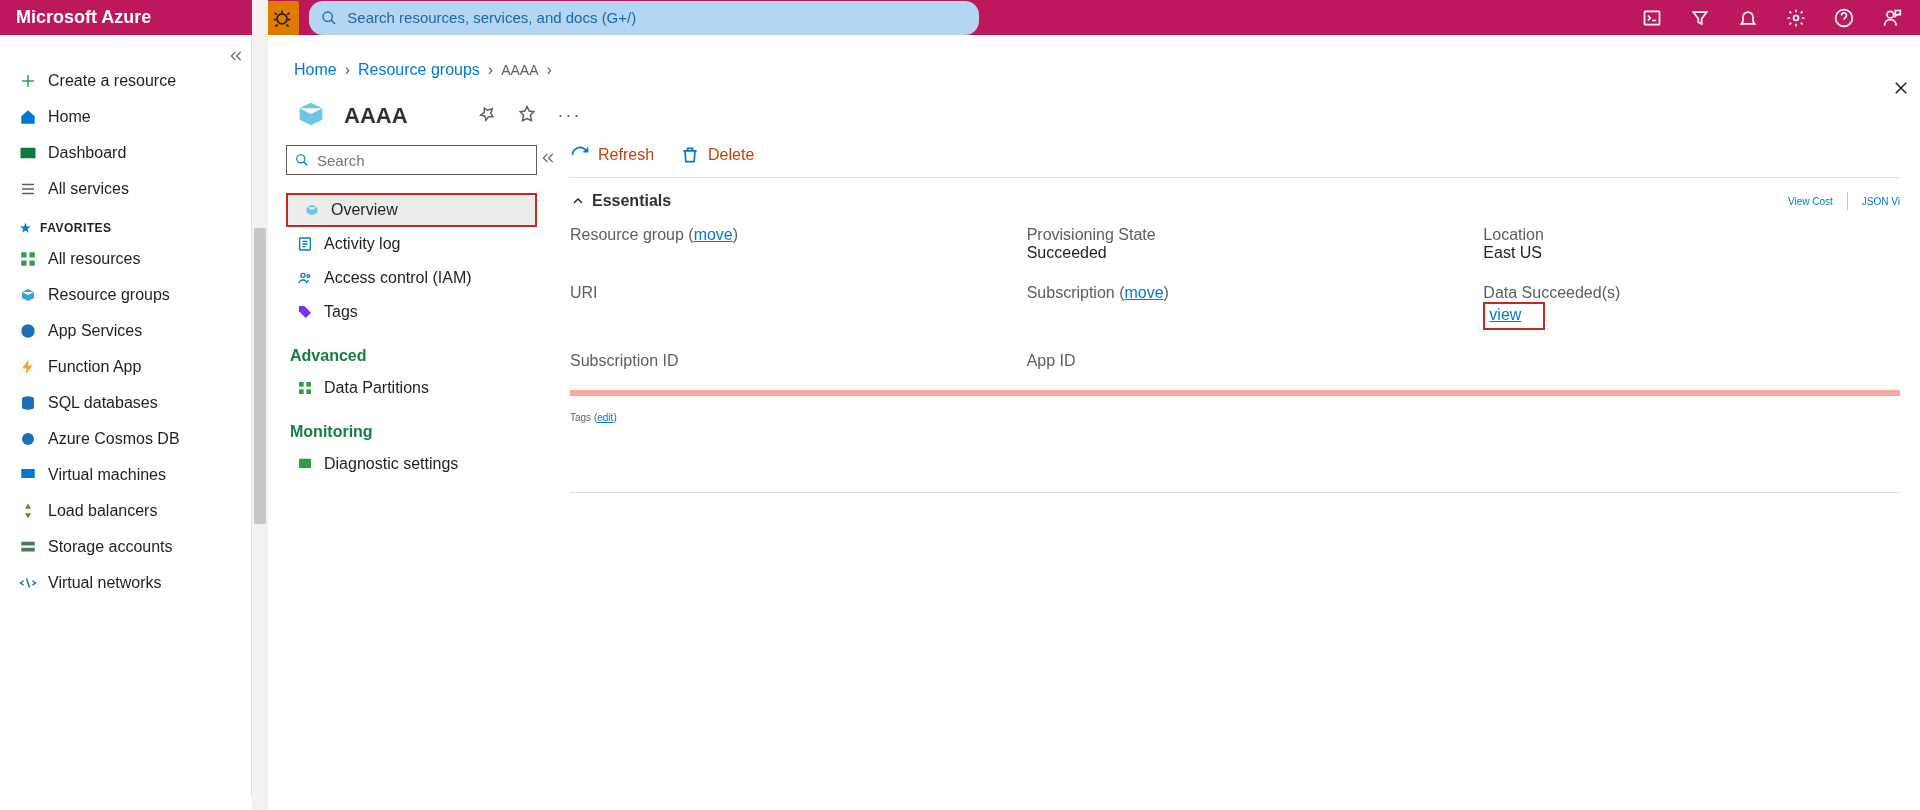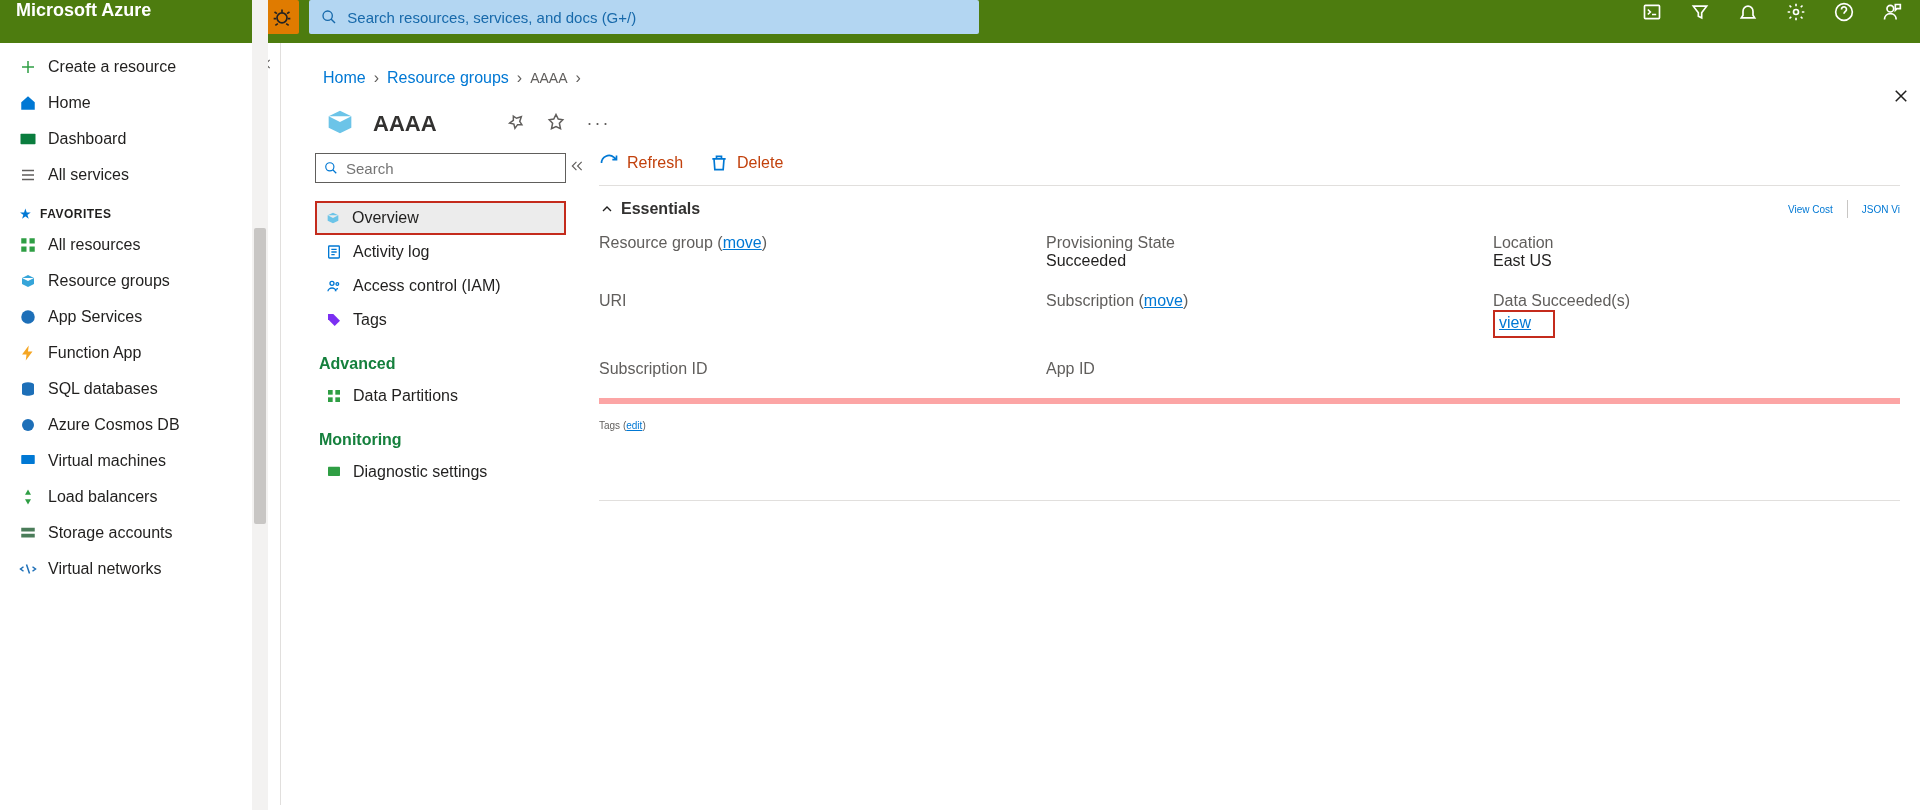--- a/index.html
+++ b/index.html
@@ -1,33 +1,33 @@
 <!DOCTYPE html>
 <html><head>
 <meta charset="utf-8">
 <style>
 * { box-sizing: border-box; margin: 0; padding: 0; font-family: 'Segoe UI', Arial, sans-serif; }
 body { background: #fff; color: #323130; overflow-x: hidden; }
 
 
-.top-bar { background: #4d7c0f; height: 43px; display: flex; align-items: flex-start; padding: 0 16px; }
+.top-bar { background: #be185d; height: 35px; display: flex; align-items: center; padding: 0 16px; }
 .brand { color: #fff; font-size: 18px; font-weight: 600; white-space: nowrap; }
 .debug-btn { background: #e07b00; width: 34px; height: 34px; margin-left: 114px; margin-right: 10px; display: flex; align-items: center; justify-content: center; color: #222; border-radius: 2px; }
-.search-box { flex: 0 0 670px; background: #b3d6f2; height: 34px; display: flex; align-items: center; padding: 0 12px; border-radius: 2px; }
+.search-box { flex: 0 0 670px; background: #b3d6f2; height: 34px; display: flex; align-items: center; padding: 0 12px; border-radius: 14px; }
 .search-box input { background: transparent; border: none; outline: none; font-size: 15px; color: #0b5394; flex: 1; }
 .search-box input::placeholder { color: #1769aa; }
 .search-box svg { margin-right: 10px; flex-shrink: 0; }
 .top-actions { display: flex; margin-left: auto; gap: 24px; color: #fff; }
 .top-actions .act { display: flex; align-items: center; justify-content: center; width: 24px; height: 24px; cursor: pointer; }
 
 
 .app { display: flex; height: calc(100vh - 48px); }
 
 
-.sidebar { width: 281px; border-right: 1px solid #e1dfdd; display: flex; flex-direction: column; position: relative; padding-top: 6px; }
+.sidebar { width: 252px; border-right: 1px solid #e1dfdd; display: flex; flex-direction: column; position: relative; padding-top: 28px; }
 .sidebar .collapse-chev { position: absolute; top: 14px; right: 8px; color: #605e5c; cursor: pointer; }
 .nav-item { display: flex; align-items: center; padding: 8px 18px; font-size: 16px; color: #201f1e; cursor: pointer; gap: 10px; }
 .nav-item.fav-header { font-size: 12px; font-weight: 700; letter-spacing: 0.5px; color: #201f1e; padding-left: 40px; padding-top: 14px; padding-bottom: 6px; cursor: default; position: relative; }
 .nav-item.fav-header .star-fill { position: absolute; left: 20px; color: #0078d4; }
 .nav-item .nav-icon { width: 20px; height: 20px; display: inline-flex; align-items: center; justify-content: center; flex-shrink: 0; }
 
 
 .blade { display: flex; flex: 1; position: relative; }
 .blade-head-row { display: flex; align-items: center; padding: 18px 26px 0 26px; gap: 10px; }
 .breadcrumb { padding: 26px 0 0 26px; font-size: 16px; display: flex; align-items: center; gap: 8px; }
@@ -37,21 +37,21 @@
 .resource-title { font-size: 22px; font-weight: 600; margin-left: 6px; }
 .title-icons { display: flex; gap: 22px; margin-left: 60px; color: #605e5c; }
 .title-icons .ic { cursor: pointer; }
 
 
 .res-menu { width: 282px; padding: 10px 12px 0 18px; position: relative; border-right: 1px solid transparent; }
 .res-menu .collapse-chev2 { position: absolute; top: 16px; right: -6px; color: #605e5c; cursor: pointer; }
 .res-search { border: 1px solid #605e5c; height: 30px; display: flex; align-items: center; padding: 0 8px; gap: 8px; margin-bottom: 18px; }
 .res-search input { border: none; outline: none; font-size: 15px; flex: 1; }
 .res-menu-item { display: flex; align-items: center; gap: 10px; padding: 8px 10px; font-size: 16px; color: #201f1e; cursor: pointer; }
-.res-menu-item.selected { background: #ececec; border: 2px solid #c42b1c; padding: 6px 7px; margin-top: 15px; }
+.res-menu-item.selected { background: #ececec; border: 2px solid #c42b1c; padding: 6px 15px; margin-top: 15px; }
 .res-menu-item .ri { width: 18px; height: 18px; display: inline-flex; align-items: center; justify-content: center; flex-shrink: 0; }
 .res-section-head { font-size: 16px; font-weight: 600; padding: 18px 10px 6px 4px; color: #15803d; }
 
 
 .content { flex: 1; padding: 10px 20px 0 20px; position: relative; }
 .close-btn { position: absolute; top: -90px; right: 10px; font-size: 20px; color: #201f1e; cursor: pointer; }
 .cmd-bar { display: flex; align-items: center; gap: 26px; padding-bottom: 12px; border-bottom: 1px solid #e1dfdd; }
 .cmd { display: flex; align-items: center; gap: 8px; color: #c2410c; font-size: 16px; cursor: pointer; }
 .cmd svg { color: #0078d4; }
 .essentials-head { display: flex; align-items: center; justify-content: space-between; padding: 14px 0 10px 0; }

